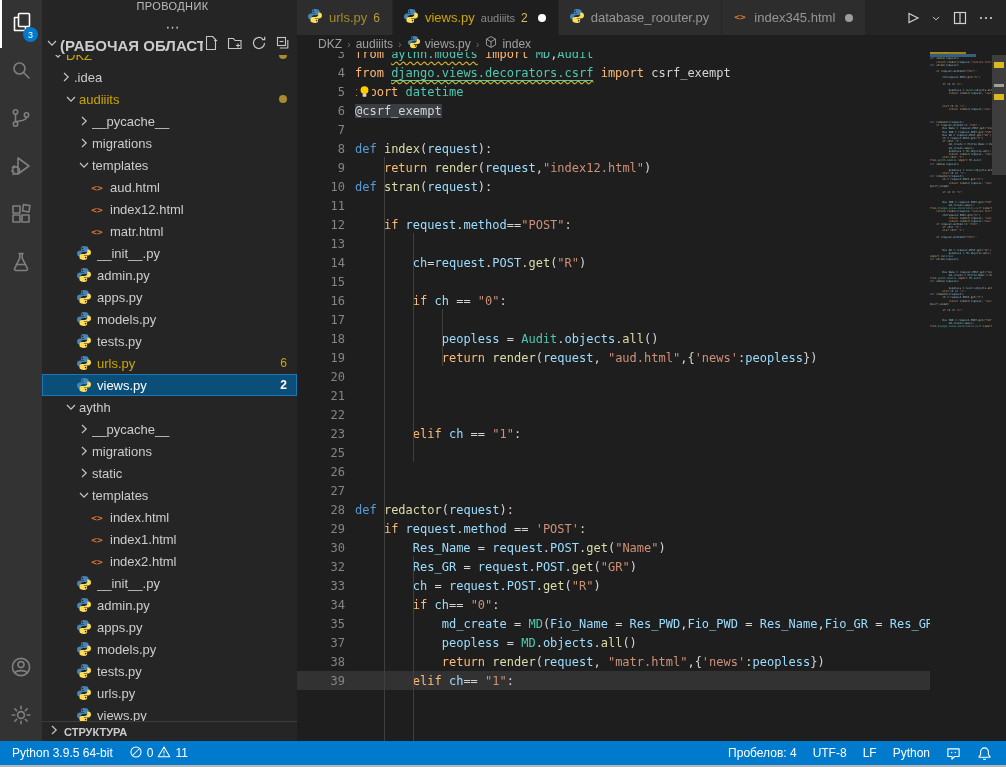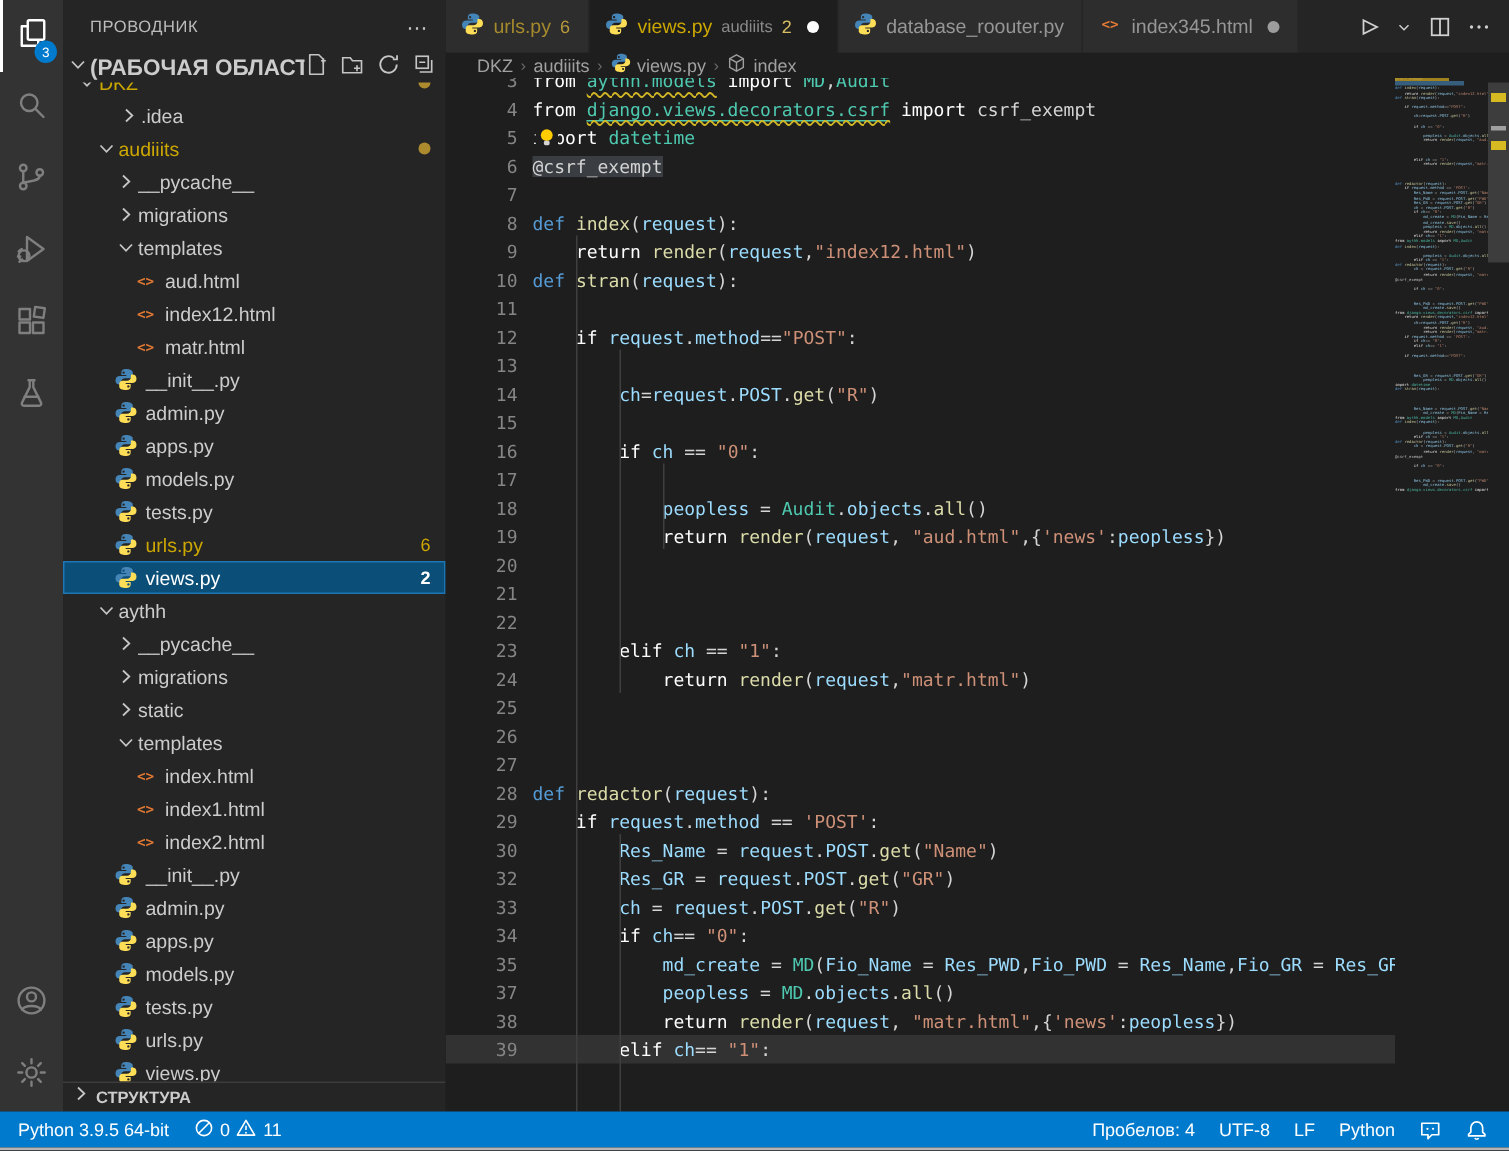--- a/index.html
+++ b/index.html
@@ -12,21 +12,21 @@
   #activitybar { left:0; top:0; width:42px; height:741px; background:#333333; z-index:30; }
   .act-item { position:relative; width:42px; height:48px; display:flex; align-items:center; justify-content:center; cursor:pointer; }
   .act-item.active { border-left:2px solid #ffffff; }
   .act-badge { position:absolute; right:4px; bottom:6px; min-width:15px; height:15px; border-radius:50%;
                background:#007acc; color:#fff; font-size:9px; display:flex; align-items:center; justify-content:center; }
   #activity-bottom { position:absolute; bottom:0; left:0; }
 
   
   #sidebar { left:42px; top:0; width:255px; height:741px; background:#252526; overflow:hidden; z-index:10; }
   #sidebar-title-row { position:absolute; left:0; top:0; width:255px; height:35px; background:#252526; z-index:4;
-                       display:flex; align-items:center; padding:0 12px 0 18px; }
+                       display:flex; align-items:center; padding:0 12px 0 18px;flex-direction:column; }
   #sidebar-title { color:#bbbbbb; font-size:11px; letter-spacing:.4px; flex:1; }
   #sidebar-more { color:#c5c5c5; font-size:14px; cursor:pointer; }
   #ws-header { position:absolute; left:0; top:35px; width:255px; height:20px; background:#252526; z-index:4;
                display:flex; align-items:center; padding:0 6px 0 2px; }
   #ws-label { color:#cccccc; font-size:15px; font-weight:bold; flex:1; white-space:nowrap; overflow:hidden; }
   .ws-icons { display:flex; gap:8px; align-items:center; }
   .ws-icons svg { cursor:pointer; }
   #tree { position:absolute; left:0; top:44px; width:255px; z-index:1; }
   .trow { height:22px; display:flex; align-items:center; font-size:13px; color:#cccccc; cursor:pointer; white-space:nowrap; position:relative; }
   .trow.selected { background:#0b4f79; outline:1px solid #1d76b6; outline-offset:-1px; }
@@ -63,21 +63,21 @@
   .bc-item { display:flex; align-items:center; gap:4px; cursor:pointer; }
   .bc-sep { color:#6a6a6a; margin:0 5px; font-size:11px; }
 
   #code-clip { position:absolute; left:0; top:0; width:633px; height:741px; overflow:hidden; }
   #code-lines { position:absolute; left:0; top:44px; width:633px; }
   .cline { height:19px; display:flex; align-items:center; position:relative; }
   .cline.cur { background:#323233; }
   .gut { width:48px; flex:0 0 48px; text-align:right; padding-right:0; font-family:"DejaVu Sans Mono", monospace;
          font-size:12px; color:#858585; user-select:none; }
   .ctext { margin-left:10px; font-family:"DejaVu Sans Mono", monospace; font-size:12px; white-space:pre; }
-  .tk-kw { color:#ffffff;margin-top:16px; } .tk-def { color:#569cd6; } .tk-fn { color:#dcdcaa; }
+  .tk-kw { color:#fdba74;margin-top:16px; } .tk-def { color:#569cd6; } .tk-fn { color:#dcdcaa; }
   .tk-cls { color:#4ec9b0; } .tk-var { color:#9cdcfe; } .tk-str { color:#ce9178; }
   .tk-pln { color:#d4d4d4; } 
   .und { border-bottom:1px solid #4ec9b0; }
   .sq  { text-decoration:underline; text-decoration-style:wavy; text-decoration-color:#d0b525; text-underline-offset:3px; }
   .sel { background:#3a3d41; }
   .iguide { position:absolute; width:1px; background:#3f3f3f; z-index:2; }
   #bulb { position:absolute; left:60px; top:84px; z-index:4; }
 
   
   #minimap { position:absolute; left:633px; top:35px; width:62px; height:706px; overflow:hidden; cursor:pointer; }
@@ -167,21 +167,21 @@
     <div id="tree">
         <div class="trow" style="padding-left: 8px;">
           <span class="chev">
             <svg width="16" height="16" viewBox="0 0 16 16" fill="none">
               <path d="M4 6l4 4.2L12 6" stroke="#c5c5c5" stroke-width="1.2" fill="none"></path>
             </svg>
           </span>
           <span class="lbl warn">DKZ</span>
           <span class="mdot"></span>
         </div>
-        <div class="trow" style="padding-left: 36px;">
+        <div class="trow" style="padding-left: 16px;">
           <span class="chev">
             <svg width="16" height="16" viewBox="0 0 16 16" fill="none">
               <path d="M6 4l4.2 4L6 12" stroke="#c5c5c5" stroke-width="1.2" fill="none"></path>
             </svg>
           </span>
           <span class="lbl">.idea</span>
         </div>
         <div class="trow" style="padding-left: 21px;">
           <span class="chev">
             <svg width="16" height="16" viewBox="0 0 16 16" fill="none">
@@ -548,24 +548,20 @@
             <span class="gut">21</span>
             <span class="ctext"></span>
           </div>
           <div class="cline">
             <span class="gut">22</span>
             <span class="ctext"></span>
           </div>
           <div class="cline">
             <span class="gut">23</span>
             <span class="ctext"><span class="tk-pln">        </span><span class="tk-kw">elif</span><span class="tk-pln"> </span><span class="tk-var">ch</span><span class="tk-pln"> == </span><span class="tk-str">"1"</span><span class="tk-pln">:</span></span>
-          </div>
-          <div class="cline">
-            <span class="gut">24</span>
-            <span class="ctext"><span class="tk-pln">            </span><span class="tk-kw">return</span><span class="tk-pln"> </span><span class="tk-fn">render</span><span class="tk-pln">(</span><span class="tk-var">request</span><span class="tk-pln">,</span><span class="tk-str">"matr.html"</span><span class="tk-pln">)</span></span>
           </div>
           <div class="cline">
             <span class="gut">25</span>
             <span class="ctext"></span>
           </div>
           <div class="cline">
             <span class="gut">26</span>
             <span class="ctext"></span>
           </div>
           <div class="cline">

